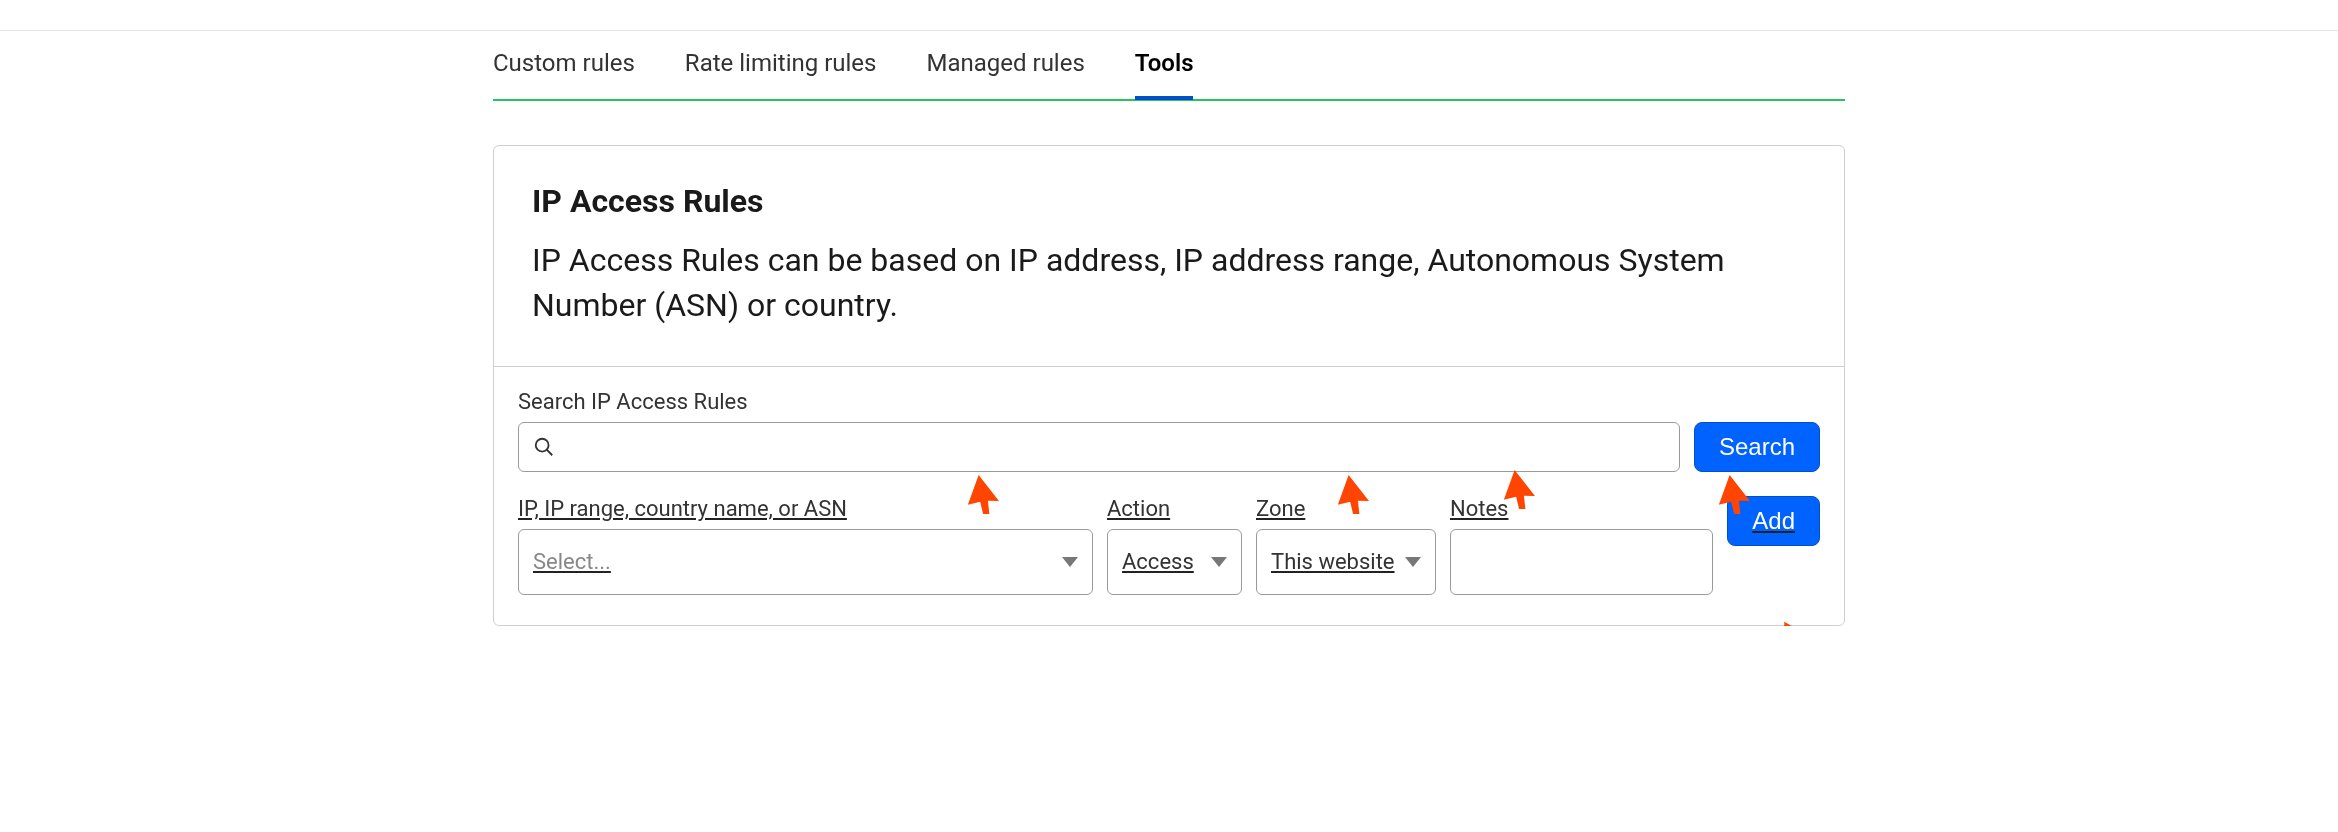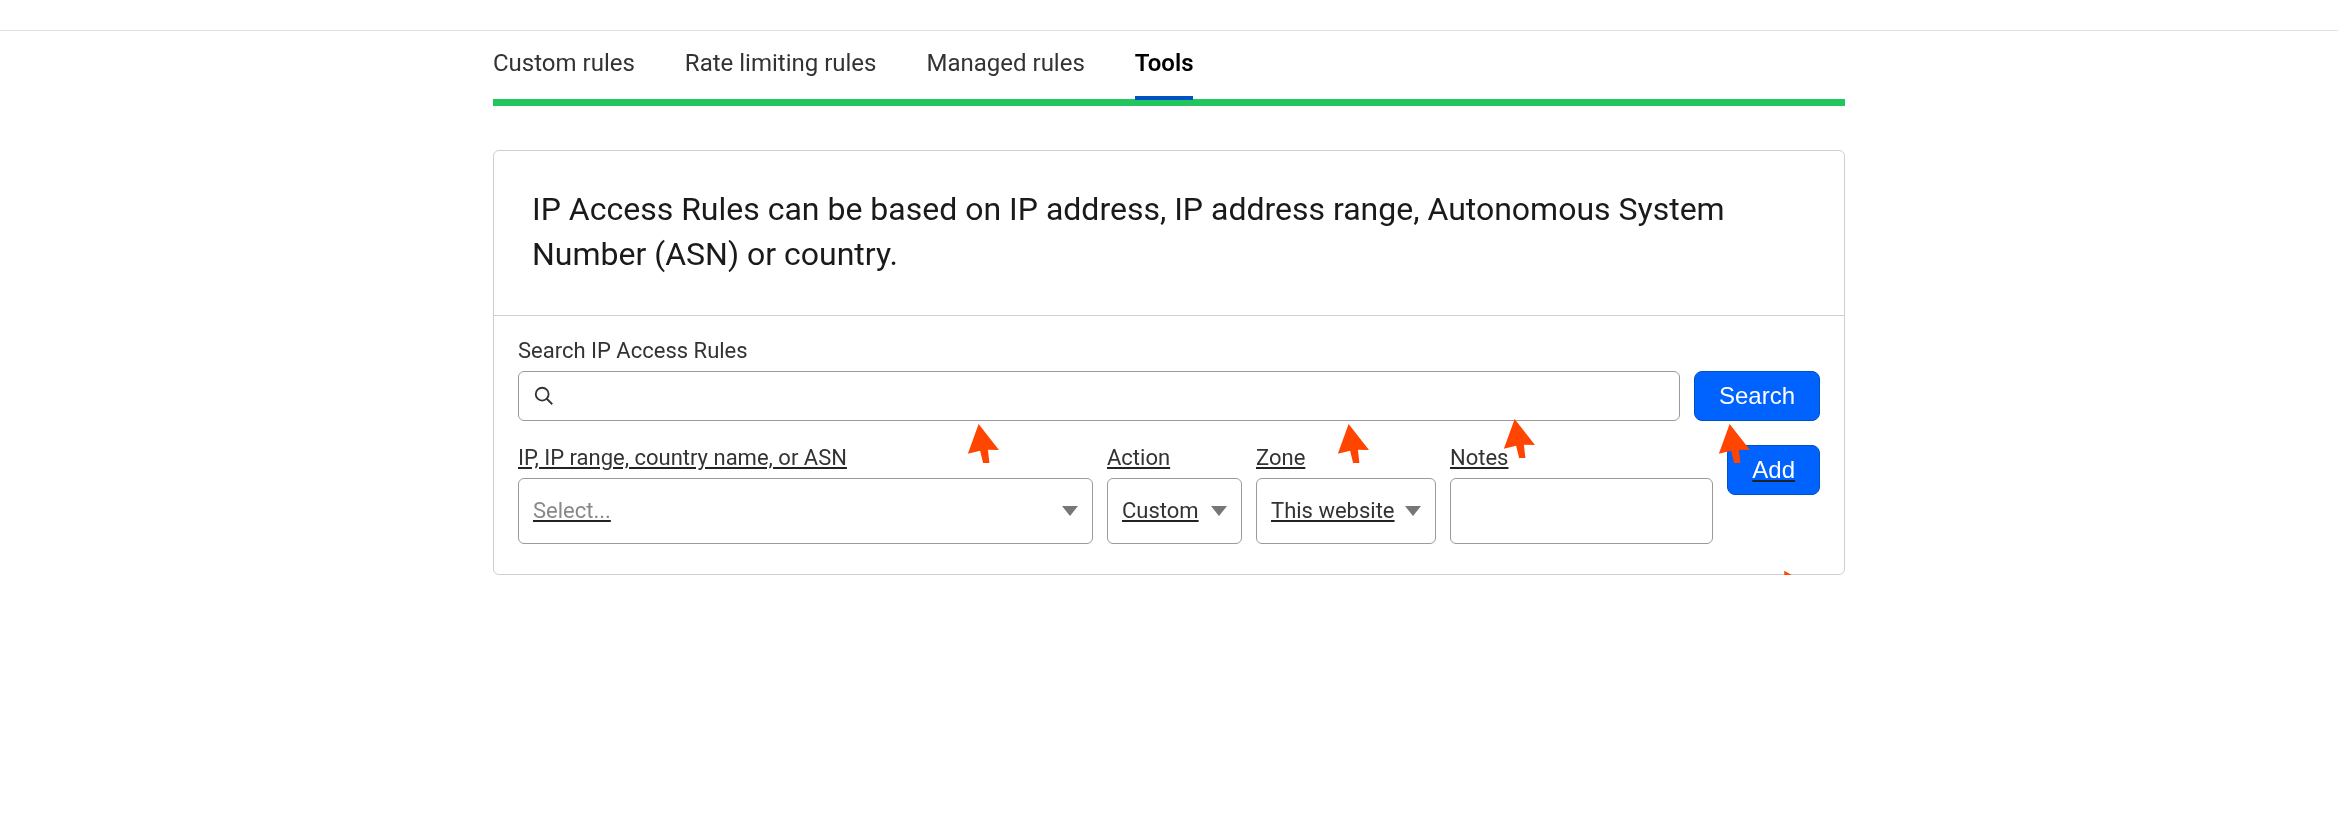--- a/index.html
+++ b/index.html
@@ -17,21 +17,21 @@
     border-top: 1px solid #e3e3e3;
     margin-top: 30px;
   }
   .container {
     max-width: 1352px;
     margin: 0 auto;
   }
   .tabs {
     display: flex;
     gap: 50px;
-    border-bottom: 7px solid #22c55e;
+    border-bottom: 2px solid #22c55e;
     padding: 0;
   }
   .tab {
     padding: 18px 0 22px 0;
     font-size: 24px;
     color: #333;
     cursor: pointer;
     position: relative;
     font-weight: 400;
   }
@@ -194,20 +194,21 @@
 <div class="container">
   <div class="tabs">
     <div class="tab">Custom rules</div>
     <div class="tab">Rate limiting rules</div>
     <div class="tab">Managed rules</div>
     <div class="tab active">Tools</div>
   </div>
 
   <div class="panel">
     <div class="panel-header">
+      <h2 class="panel-title">IP Access Rules</h2>
       <p class="panel-desc">IP Access Rules can be based on IP address, IP address range, Autonomous System Number (ASN) or country.</p>
     </div>
     <div class="panel-body">
       <label class="field-label">Search IP Access Rules</label>
       <div class="search-row">
         <div class="search-box">
           <svg class="search-icon" viewBox="0 0 24 24">
             <circle cx="10" cy="10" r="7"></circle>
             <line x1="21" y1="21" x2="15" y2="15"></line>
           </svg>
@@ -220,21 +221,21 @@
         <div class="col col-ip">
           <label class="field-label">IP, IP range, country name, or ASN</label>
           <div class="select-box">
             <span class="placeholder">Select...</span>
             <span class="caret"></span>
           </div>
         </div>
         <div class="col col-action">
           <label class="field-label">Action</label>
           <div class="select-box">
-            <span>Custom</span>
+            <span>Access</span>
             <span class="caret"></span>
           </div>
         </div>
         <div class="col col-zone">
           <label class="field-label">Zone</label>
           <div class="select-box">
             <span>This website</span>
             <span class="caret"></span>
           </div>
         </div>

